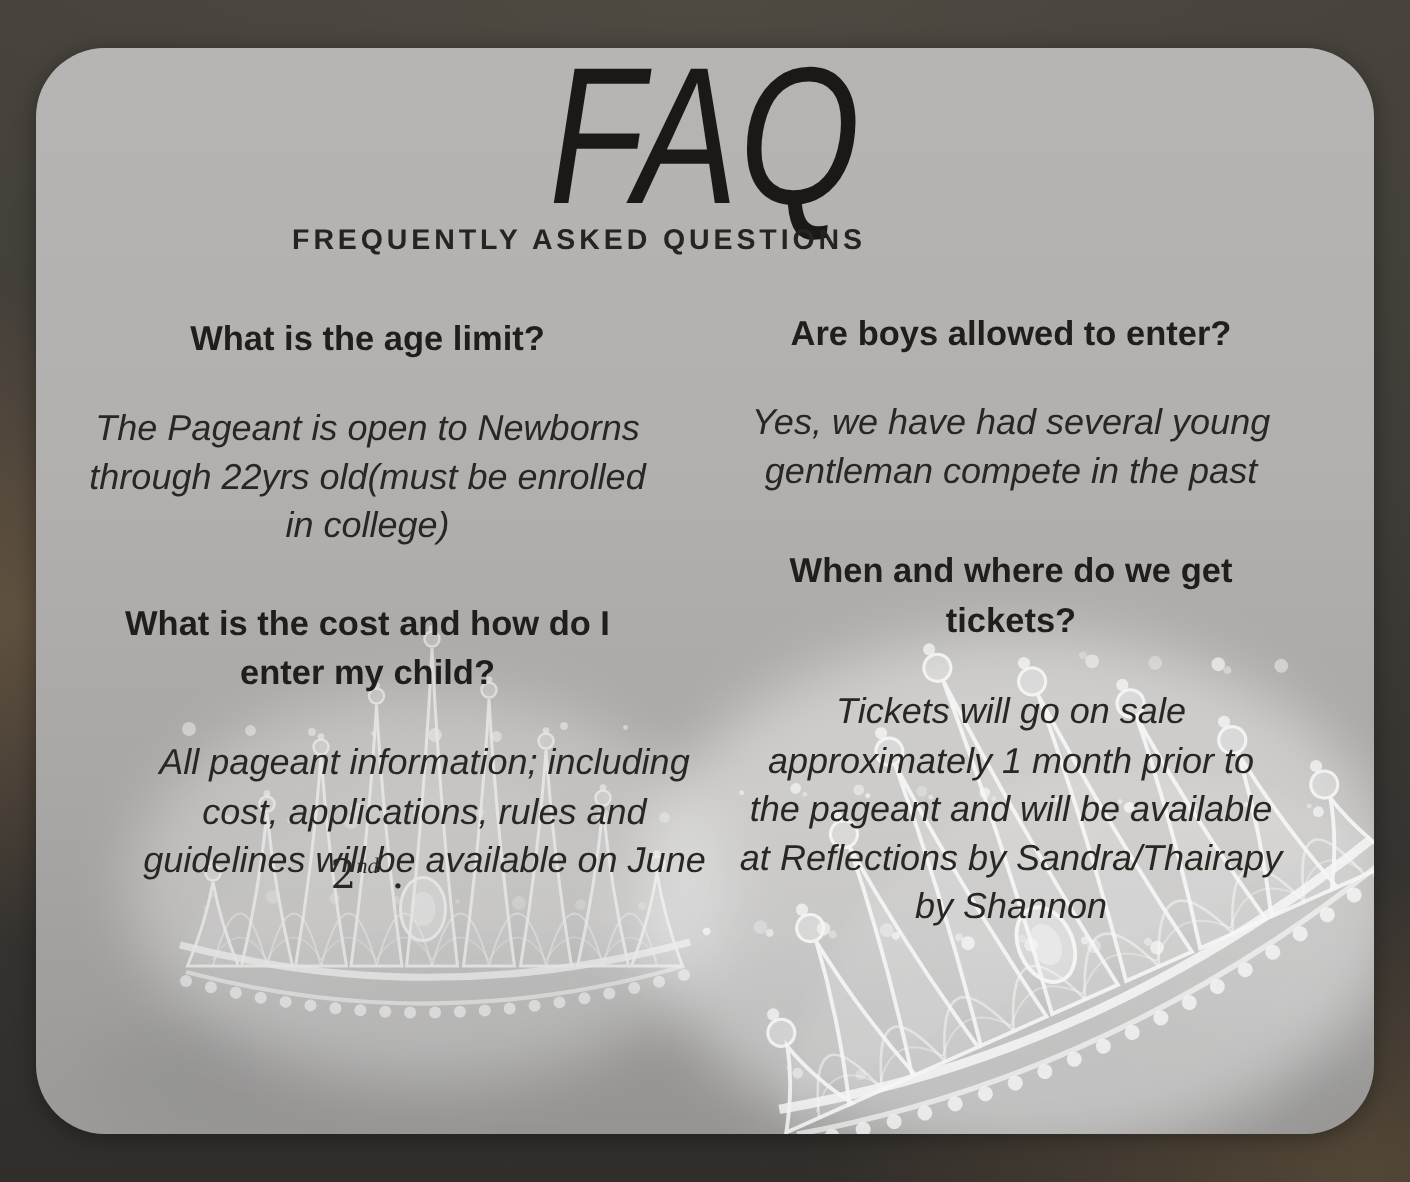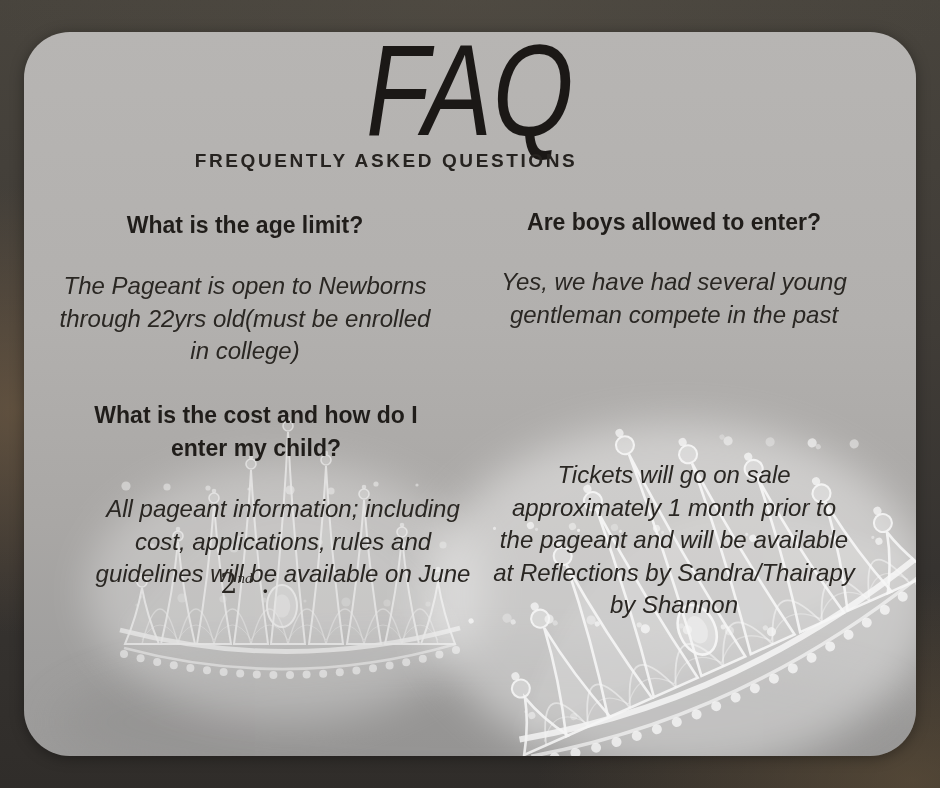--- a/index.html
+++ b/index.html
@@ -29,21 +29,21 @@
   .title .scale{display:inline-block;transform:scaleX(.80);transform-origin:50% 0;letter-spacing:1px;}
   .subtitle{
     left:0;width:772px;top:150px;
     font-size:19px;font-weight:700;letter-spacing:2.6px;color:#262320;
   }
   .question{font-weight:700;font-size:23px;line-height:33px;color:#201d1a;}
   .answer{font-style:italic;font-size:24px;line-height:32.5px;color:#2a2723;}
   .col-l{left:25px;width:440px;margin-top:21px;}
   .col-r{left:450px;width:448px;}
   .q-l1{top:188px;} .a-l1{top:249px;}
-  .q-l2{top:378px;padding-left:11px;} .a-l2{top:472px;padding-left:38px;}
+  .q-l2{top:378px;} .a-l2{top:472px;padding-left:38px;}
   .a-l2-date{top:568px;left:25px;width:440px;white-space:pre;
     font-family:"DejaVu Serif",serif;font-size:27px;color:#2a2723;}
   .a-l2-date sup{font-size:15px;font-style:italic;line-height:0;vertical-align:super;font-family:Liberation Serif, serif;}
   .q-r1{top:206px;} .a-r1{top:266px;}
   .q-r2{top:364px;} .a-r2{top:459px;}
 </style>
 </head>
 <body>
 
 <div class="canvas">
@@ -287,18 +287,20 @@
 enter my child?</div>
   <div class="txt answer col-l a-l2">All pageant information; including
 cost, applications, rules and
 guidelines will be available on June</div>
   <div class="txt a-l2-date"><span>2</span><sup>nd</sup><span> .</span></div>
 
   <div class="txt question col-r q-r1">Are boys allowed to enter?</div>
   <div class="txt answer col-r a-r1">Yes, we have had several young
 gentleman compete in the past</div>
 
+  <div class="txt question col-r q-r2">When and where do we get
+tickets?</div>
   <div class="txt answer col-r a-r2">Tickets will go on sale
 approximately 1 month prior to
 the pageant and will be available
 at Reflections by Sandra/Thairapy
 by Shannon</div>
 </div>
 
 </body></html>

